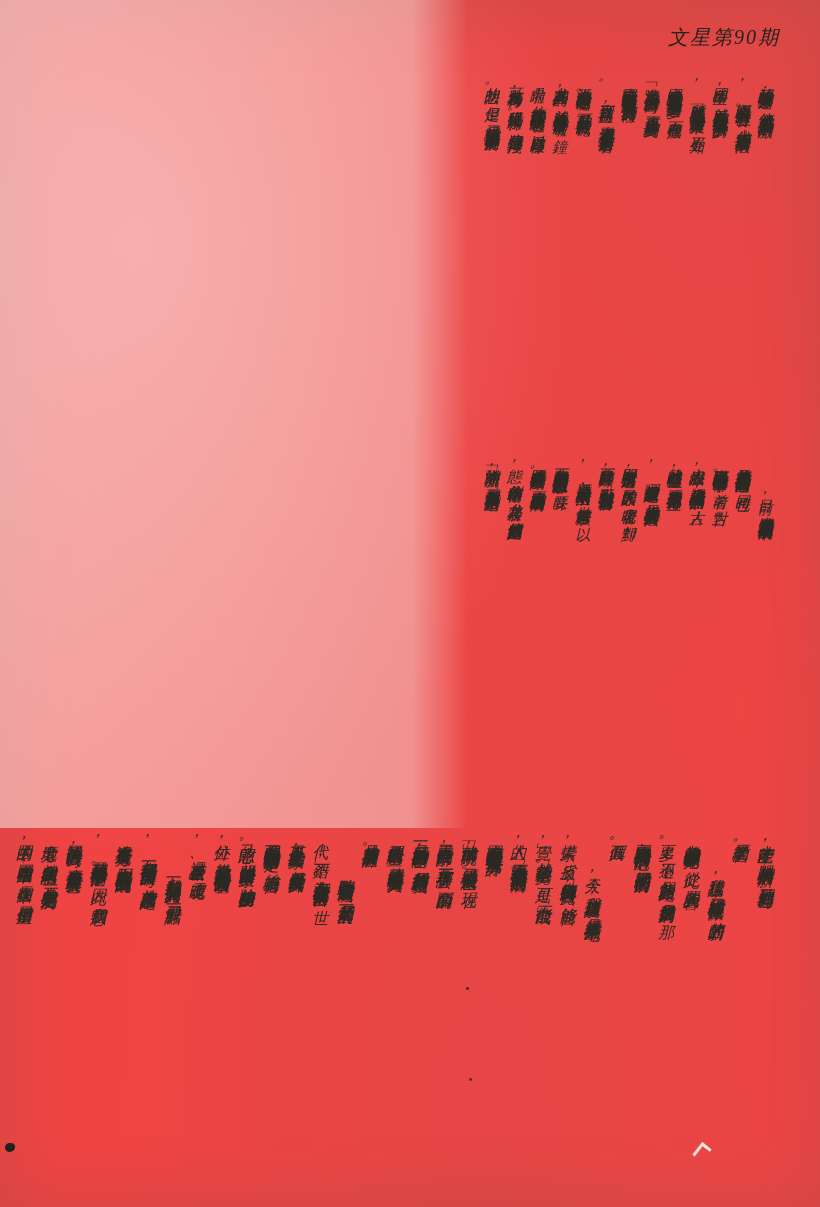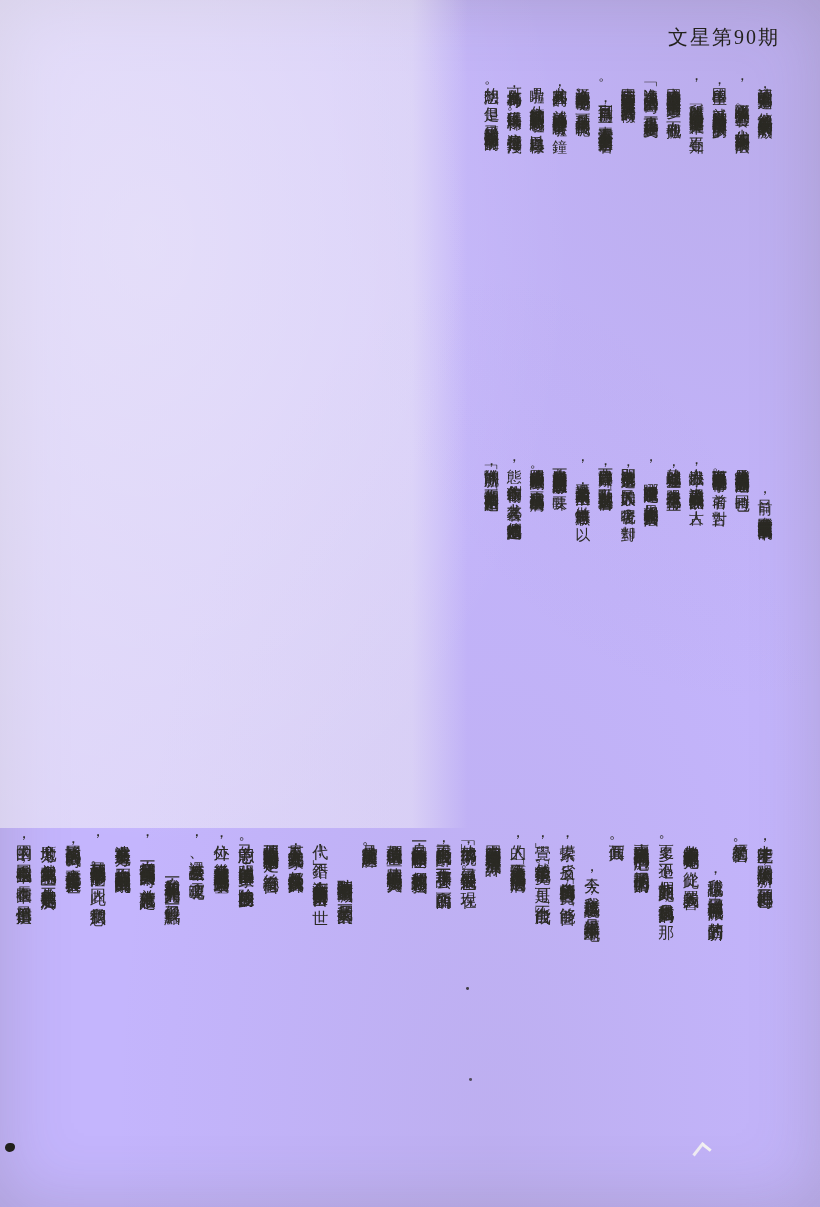--- a/index.html
+++ b/index.html
@@ -75,21 +75,21 @@
     left: 694px; top: 1146px;
     width: 13px; height: 9px;
     border-left: 3px solid rgba(246,245,241,0.95);
     border-bottom: 3px solid rgba(246,245,241,0.85);
     transform: rotate(128deg);
   }
 </style>
 </head>
 <body>
 
-<div class="page" style="background-color: #c4b5fd; color: rgb(43, 42, 36);">
+<div class="page" style="background-color: #ef4444; color: rgb(43, 42, 36); font-style: italic;">
 
   <div class="light-area"></div>
 
   <div class="issue-header">文星第90期</div>
 
   <div id="band-top" class="vband">
       <span class="vcol">清醒的畫家都知道，他必須首先感受到外來的刺激</span>
       <span class="vcol">，繼而吸收外來的營養。上一代如劉海粟者輩的法</span>
       <span class="vcol">國留學生，就以爲寫實的精神是中國畫中所缺少的</span>
       <span class="vcol">，所以就將西洋的「透視」搬進國畫裡來，豈不知</span>

